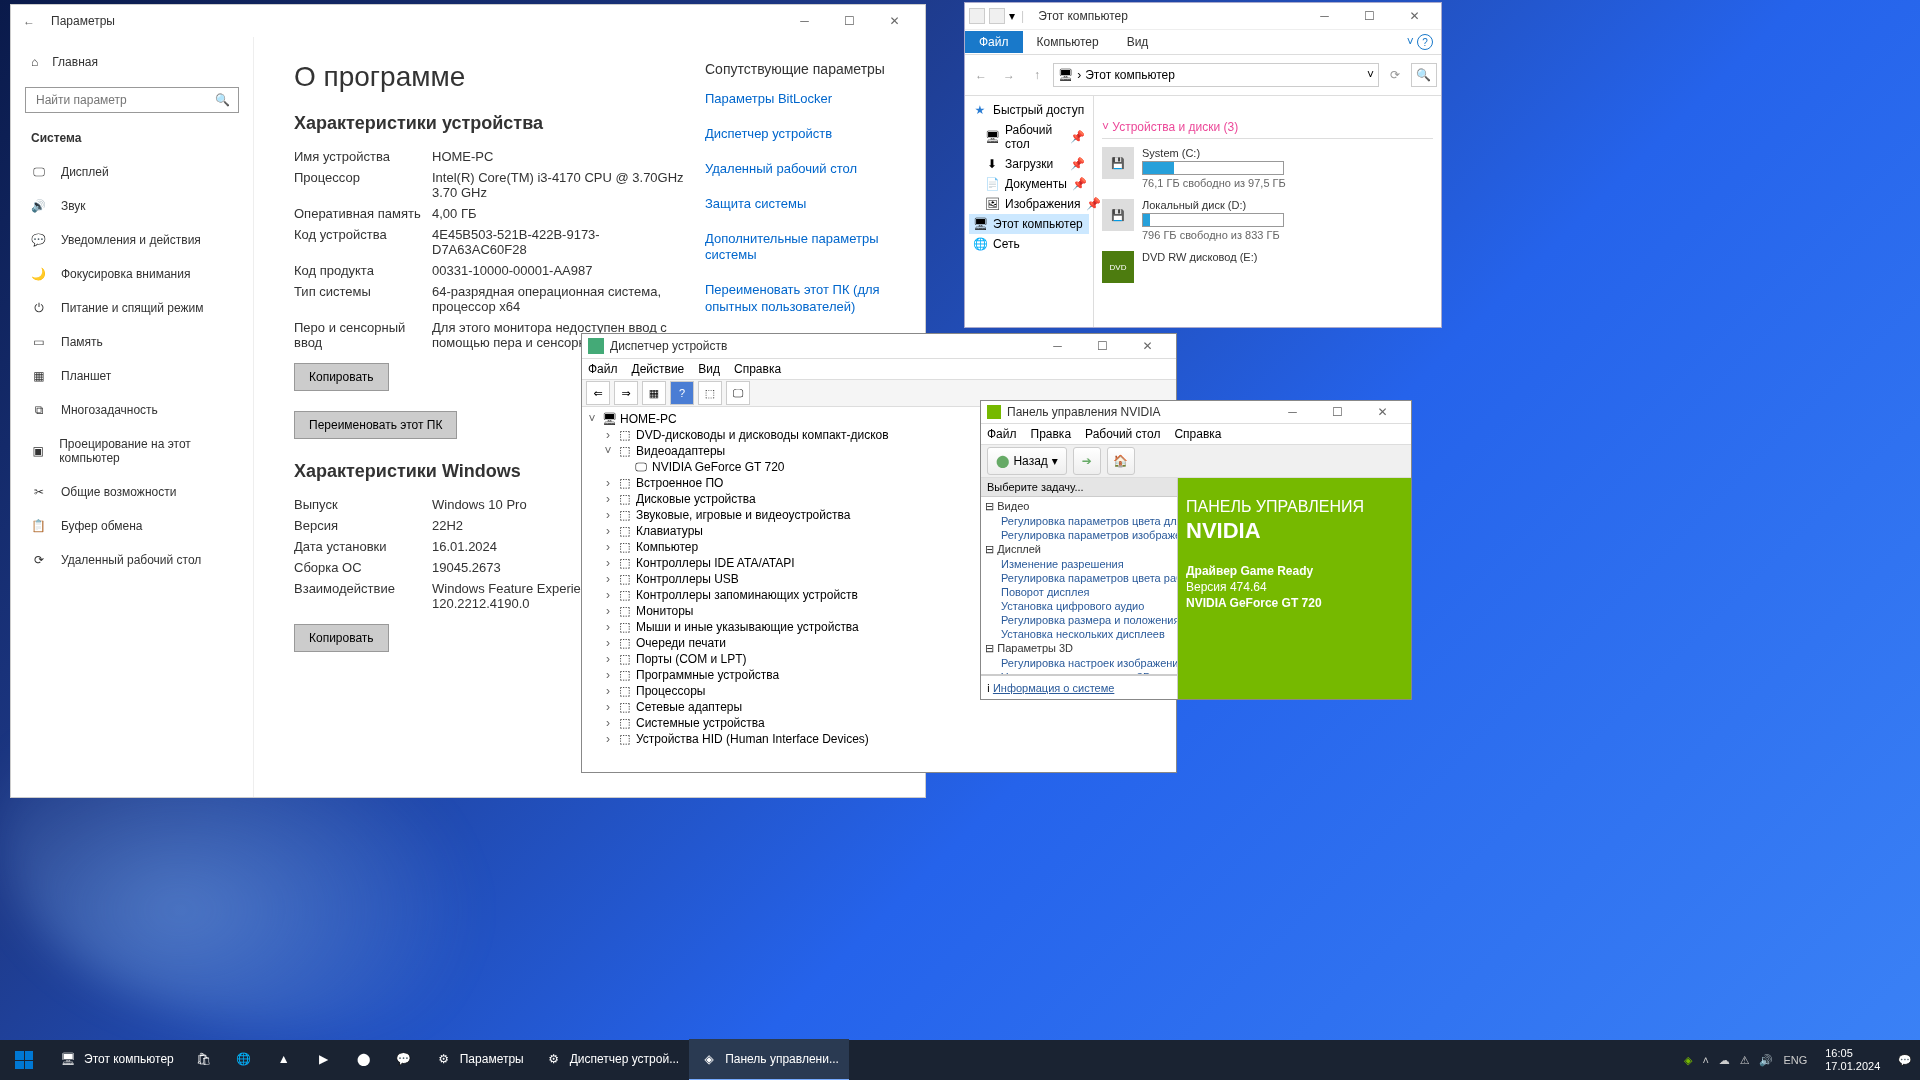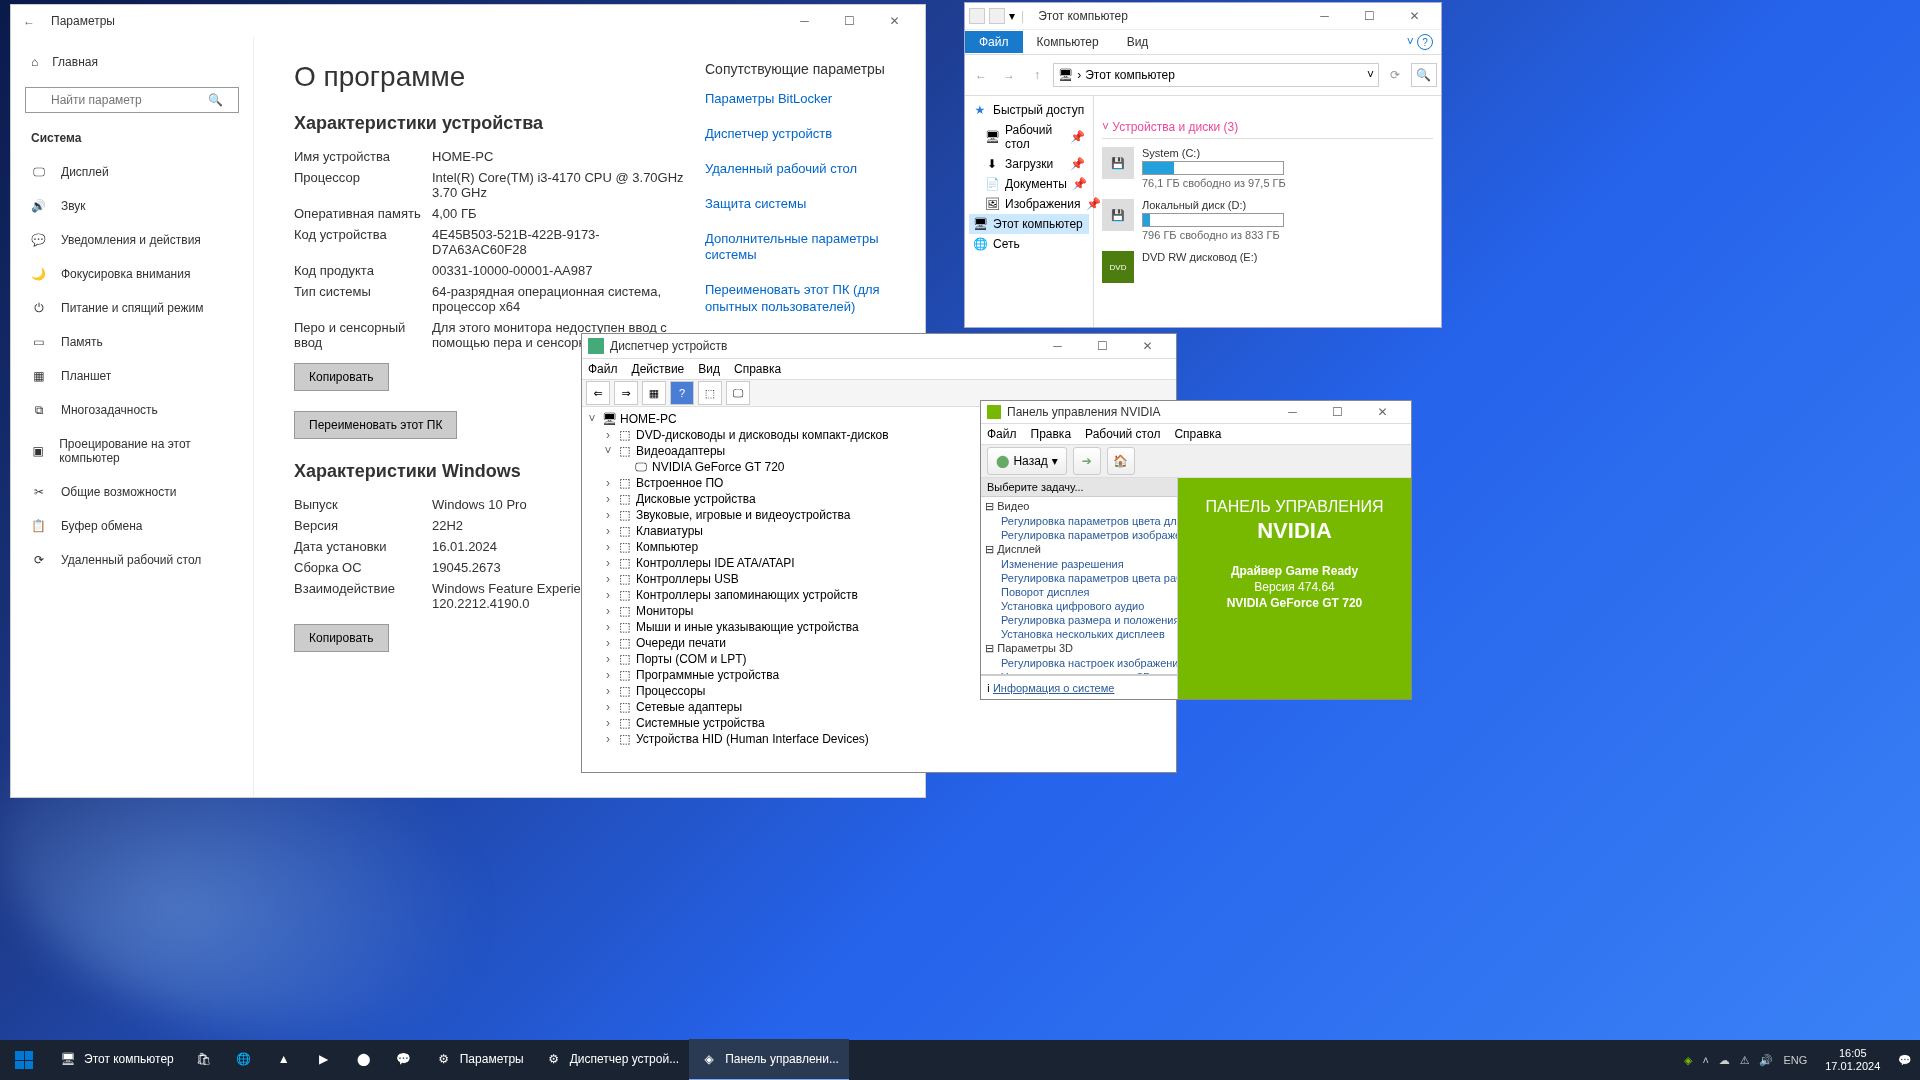--- a/index.html
+++ b/index.html
@@ -9,21 +9,21 @@
 
 .settings-win{position:absolute;left:10px;top:4px;width:914px;height:792px;background:#fff;border:1px solid #ccc;display:flex;flex-direction:column;}
 .settings-titlebar{height:32px;display:flex;align-items:center;padding:0 8px;background:#fff;}
 .settings-titlebar .back{width:20px;text-align:center;color:#666;cursor:pointer;}
 .settings-titlebar .title{margin-left:12px;color:#333;font-size:12px;}
 .winbtns{margin-left:auto;display:flex;gap:0;}
 .winbtn{width:45px;height:32px;display:flex;align-items:center;justify-content:center;color:#666;}
 .settings-body{flex:1;display:flex;overflow:hidden;}
 .settings-nav{width:242px;background:#fff;border-right:1px solid #eee;padding:8px 0;display:flex;flex-direction:column;overflow-y:auto;}
 .nav-home{display:flex;align-items:center;padding:10px 20px;gap:14px;color:#333;}
-.nav-search{margin:8px 14px;display:flex;align-items:center;border:1px solid #999;padding:4px 23px;background:#fff;}
+.nav-search{margin:8px 14px;display:flex;align-items:center;border:1px solid #999;padding:4px 8px;background:#fff;}
 .nav-search input{border:none;flex:1;outline:none;font-size:12px;}
 .nav-cat{padding:10px 20px;font-weight:600;color:#333;}
 .nav-item{display:flex;align-items:center;padding:10px 20px;gap:14px;color:#333;cursor:pointer;}
 .nav-item .icon{width:16px;text-align:center;color:#333;}
 .settings-content{flex:1;padding:24px 40px;position:relative;overflow:hidden;display:flex;}
 .settings-main{flex:1;}
 .settings-main h1{font-weight:300;font-size:28px;margin:0 0 20px 0;color:#333;}
 .settings-main h2{font-weight:600;font-size:18px;margin:12px 0;color:#333;}
 .spec-row{display:flex;padding:3px 0;font-size:13px;color:#333;}
 .spec-label{width:138px;color:#333;}
@@ -88,36 +88,36 @@
 .nv-tb-btn{width:26px;height:26px;border:1px solid #ccc;border-radius:3px;background:linear-gradient(#fff,#eee);display:flex;align-items:center;justify-content:center;}
 .nv-body{flex:1;display:flex;overflow:hidden;}
 .nv-tree{width:196px;border-right:1px solid #ccc;display:flex;flex-direction:column;font-size:11px;}
 .nv-task{padding:3px 6px;background:#e5e5e5;border-bottom:1px solid #ccc;}
 .nv-tree-list{flex:1;overflow:auto;padding:2px;border-bottom:1px solid #ccc;}
 .nv-ti{padding:1px 0 1px 8px;color:#2a5a9a;cursor:pointer;white-space:nowrap;}
 .nv-ti.cat{color:#333;padding-left:2px;}
 .nv-ti.sub{padding-left:18px;}
 .nv-footer{padding:4px 6px;border-top:1px solid #ccc;}
 .nv-footer a{color:#2a5a9a;text-decoration:underline;}
-.nv-content{flex:1;background:#76b900;color:#fff;padding:20px 8px;text-align:center;position:relative;}
+.nv-content{flex:1;background:#76b900;color:#fff;padding:20px 8px;text-align:left;position:relative;}
 .nv-content .h1{font-size:16px;font-weight:400;margin-bottom:2px;}
 .nv-content .h2{font-size:22px;font-weight:600;margin-bottom:20px;}
 .nv-content .line{font-size:12px;margin-bottom:2px;}
 
 
 .taskbar{position:absolute;left:0;bottom:0;width:100%;height:40px;background:#1a2332;display:flex;align-items:center;}
 .start{width:48px;height:40px;display:flex;align-items:center;justify-content:center;}
 .start-logo{width:18px;height:18px;display:grid;grid-template-columns:1fr 1fr;gap:1px;}
 .start-logo div{background:#0078d4;}
 .tb-item{height:40px;padding:0 10px;display:flex;align-items:center;gap:6px;color:#fff;font-size:12px;cursor:pointer;}
 .tb-item.active{background:#2a3a52;border-bottom:2px solid #76aaff;}
 .tb-ico{width:20px;height:20px;display:flex;align-items:center;justify-content:center;}
 .tray{margin-left:auto;display:flex;align-items:center;gap:10px;padding-right:8px;color:#fff;font-size:11px;}
 .tray-ico{color:#ccc;}
-.clock{text-align:center;line-height:1.2;padding:0 8px;}
+.clock{text-align:left;line-height:1.2;padding:0 8px;}
 </style>
 </head>
 <body>
 <div class="wave"></div>
 
 <div class="settings-win">
   <div class="settings-titlebar">
     <span class="back">←</span>
     <span class="title">Параметры</span>
     <div class="winbtns">

